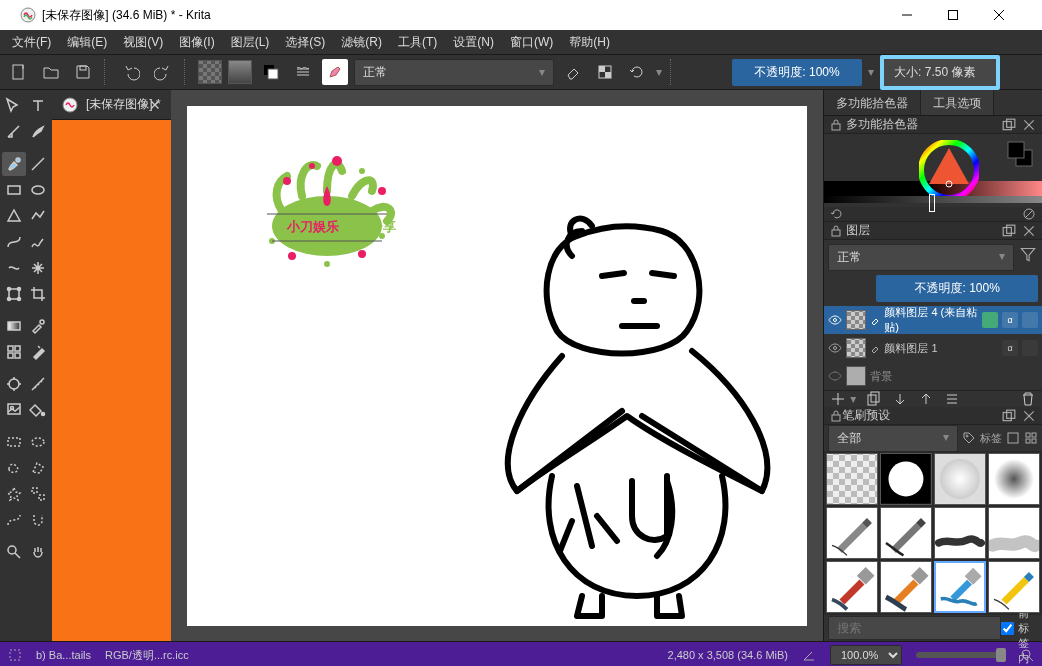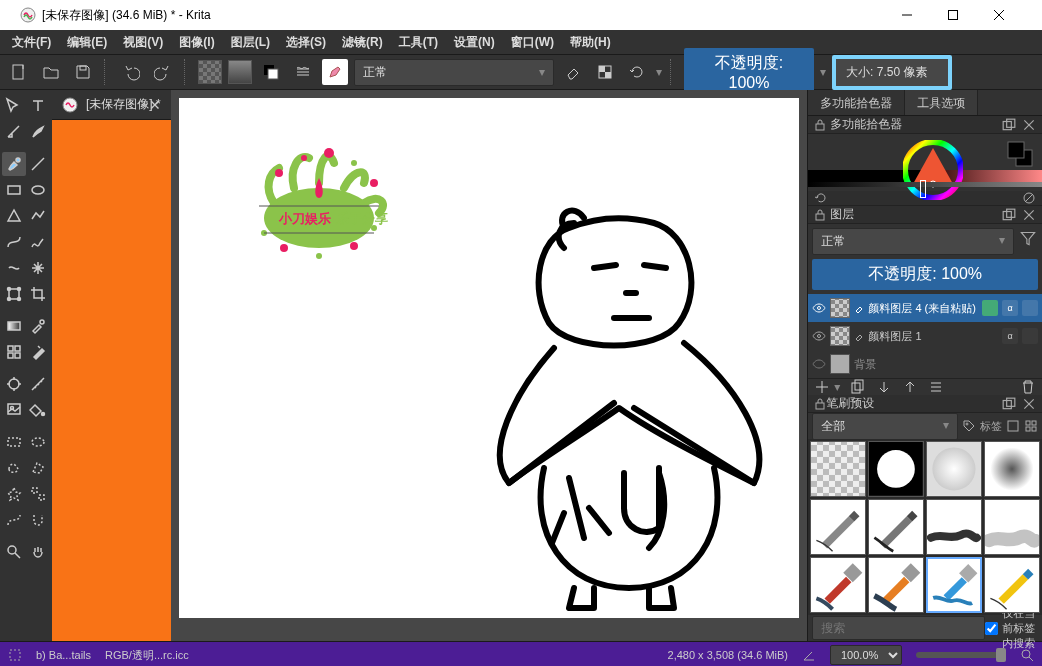--- a/index.html
+++ b/index.html
@@ -1,41 +1,41 @@
 <!DOCTYPE html>
 <html><head>
 <meta charset="utf-8">
 <style>
 * { margin: 0; padding: 0; box-sizing: border-box; font-family: "Microsoft YaHei", sans-serif; }
 body { width: 1042px; height: 666px; background: #323232; overflow: hidden; color: #ccc; font-size: 12px; }
 .titlebar { height: 30px; background: #fff; display: flex; align-items: center; padding: 0 20px; color: #000; }
 .titlebar .logo { width: 16px; height: 16px; margin-right: 6px; }
 .titlebar .spacer { flex: 1; }
 .win-btn { width: 46px; height: 30px; display: flex; align-items: center; justify-content: center; color: #000; }
-.menubar { height: 22px; background: #323232; display: flex; align-items: center; padding: 12px 6px; gap: 4px; font-weight: bold; }
+.menubar { height: 22px; background: #323232; display: flex; align-items: center; padding: 12px 6px; gap: 4px; }
 .menubar span { padding: 2px 6px; color: #ddd; font-size: 12px; }
 .toolbar-top { height: 36px; background: #323232; border-top: 1px solid #1a1a1a; border-bottom: 1px solid #1a1a1a; display: flex; align-items: center; padding: 0 6px; gap: 6px; }
 .tbtn { width: 26px; height: 26px; display: flex; align-items: center; justify-content: center; color: #ccc; border-radius: 2px; }
 .tbtn svg { width: 18px; height: 18px; }
 .vsep { width: 6px; height: 26px; border-left: 1px dotted #666; margin: 0 2px; }
 .swatch { width: 24px; height: 24px; border: 1px solid #555; }
 .input-wide { background: #474747; border: 1px solid #2a2a2a; color: #ddd; padding: 4px 8px; font-size: 12px; border-radius: 2px; }
-.blue-bar { background: #2a65a0; color: #fff; padding: 5px 14px; border-radius: 2px; font-size: 16px; text-align: center; }
+.blue-bar { background: #2a65a0; color: #fff; padding: 5px 14px; border-radius: 2px; font-size: 12px; text-align: center; margin-left: 48px; }
 .main-row { display: flex; height: 551px; }
 .toolbox { width: 58px; background: #323232; padding: 4px 2px; }
 .toolbox .row { display: flex; justify-content: space-around; margin-bottom: 2px; }
 .tool { width: 24px; height: 24px; display: flex; align-items: center; justify-content: center; border-radius: 2px; }
 .tool.active { background: #555; }
 .tool svg { width: 18px; height: 18px; stroke: #ccc; fill: none; stroke-width: 1.5; }
 .canvas-area { flex: 1; display: flex; flex-direction: row; background: #f97316; }
 .doc-tab { height: 30px; background: #323232; display: flex; align-items: center; padding: 0 10px; position: relative; border-bottom: 1px solid #1a1a1a; }
 .doc-tab .logo { width: 16px; height: 16px; margin-right: 8px; }
 .doc-tab .title { flex: 1; text-align: center; color: #ddd; font-size: 12px; }
 .doc-tab .close { position: absolute; right: 10px; color: #ccc; font-size: 14px; }
-.canvas-wrap { flex: 1; background: #474747; display: flex; align-items: flex-start; justify-content: flex-end; padding: 8px; overflow: hidden; }
+.canvas-wrap { flex: 1; background: #474747; display: flex; align-items: flex-start; justify-content: flex-end; padding: 16px; overflow: hidden; }
 .canvas { width: 680px; height: 520px; background: #fff; position: relative; }
 .right-panel { width: 307px; background: #323232; display: flex; flex-direction: column; border-left: 1px solid #1a1a1a; }
 .panel-tabs { height: 26px; display: flex; border-bottom: 1px solid #1a1a1a; }
 .panel-tab { padding: 5px 12px; color: #ccc; font-size: 12px; background: #3a3a3a; border-right: 1px solid #222; }
 .panel-tab.active { background: #323232; }
 .docker-head { height: 24px; display: flex; align-items: center; padding: 0 6px; color: #ccc; font-size: 12px; background: #2e2e2e; border-bottom: 1px solid #222; }
 .docker-head .spacer { flex: 1; }
 .docker-head .icn { width: 14px; height: 14px; margin-left: 6px; color: #aaa; }
 .color-picker { height: 90px; position: relative; background: #323232; }
 .color-triangle { position: absolute; left: 95px; top: 6px; }

